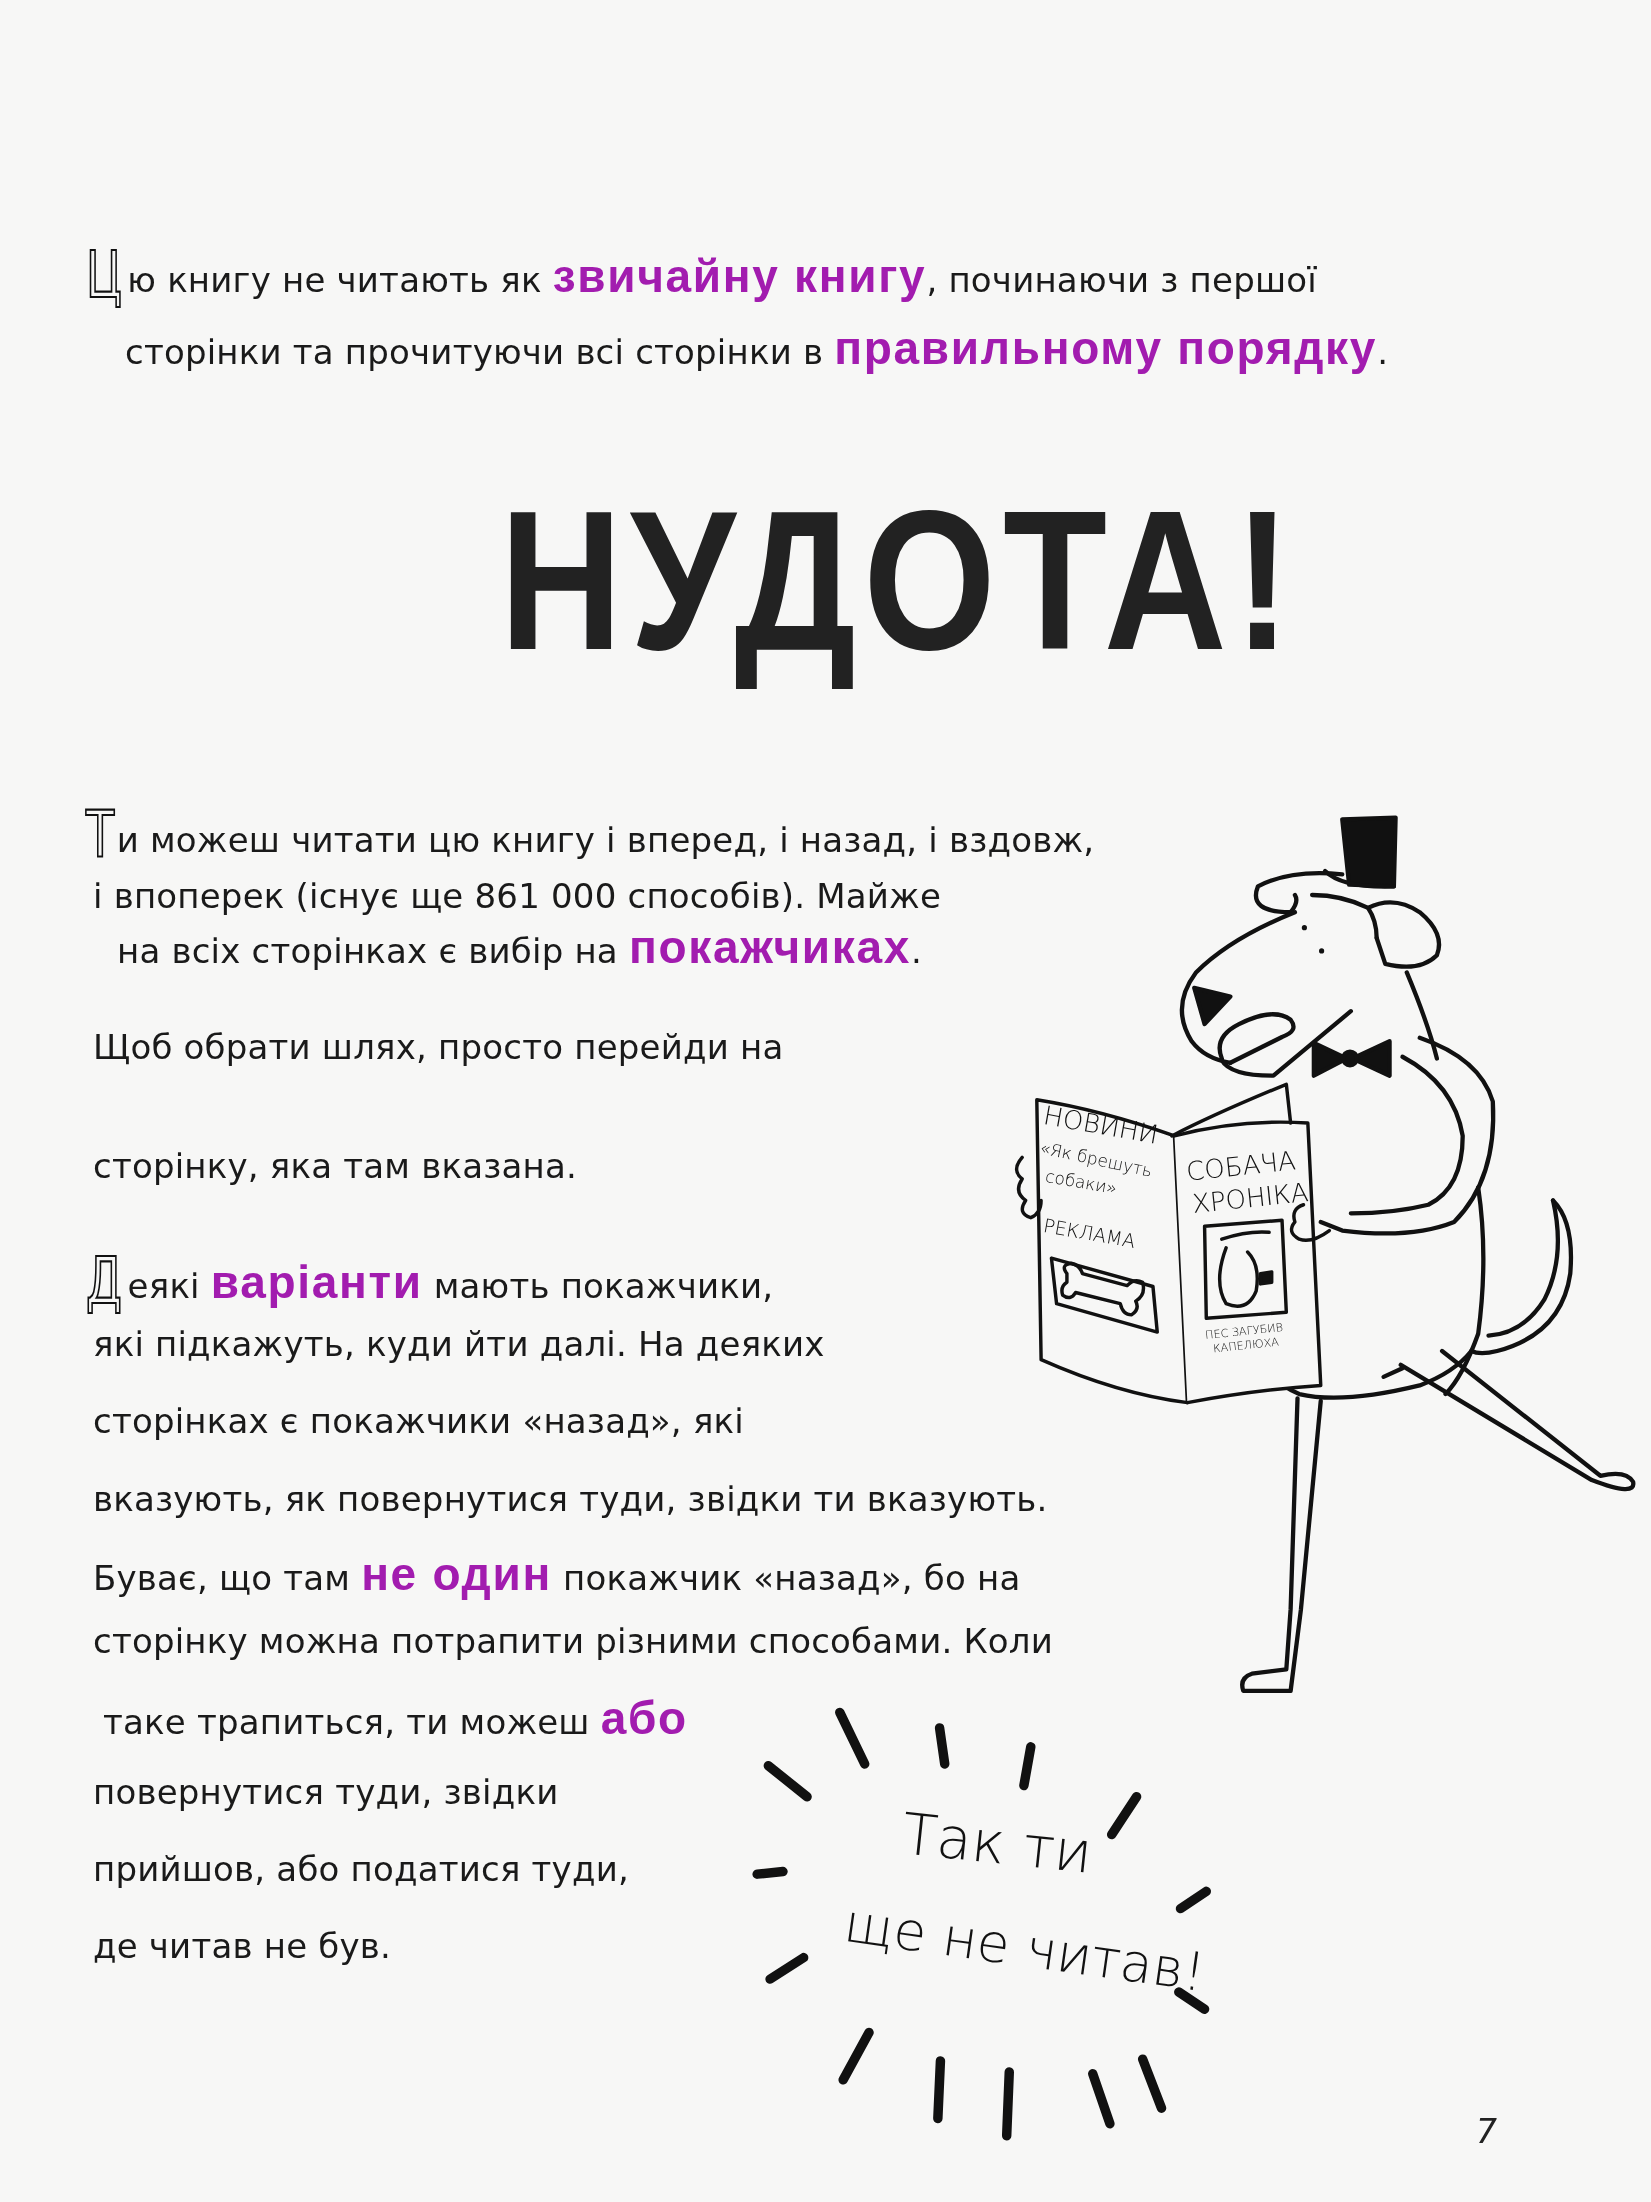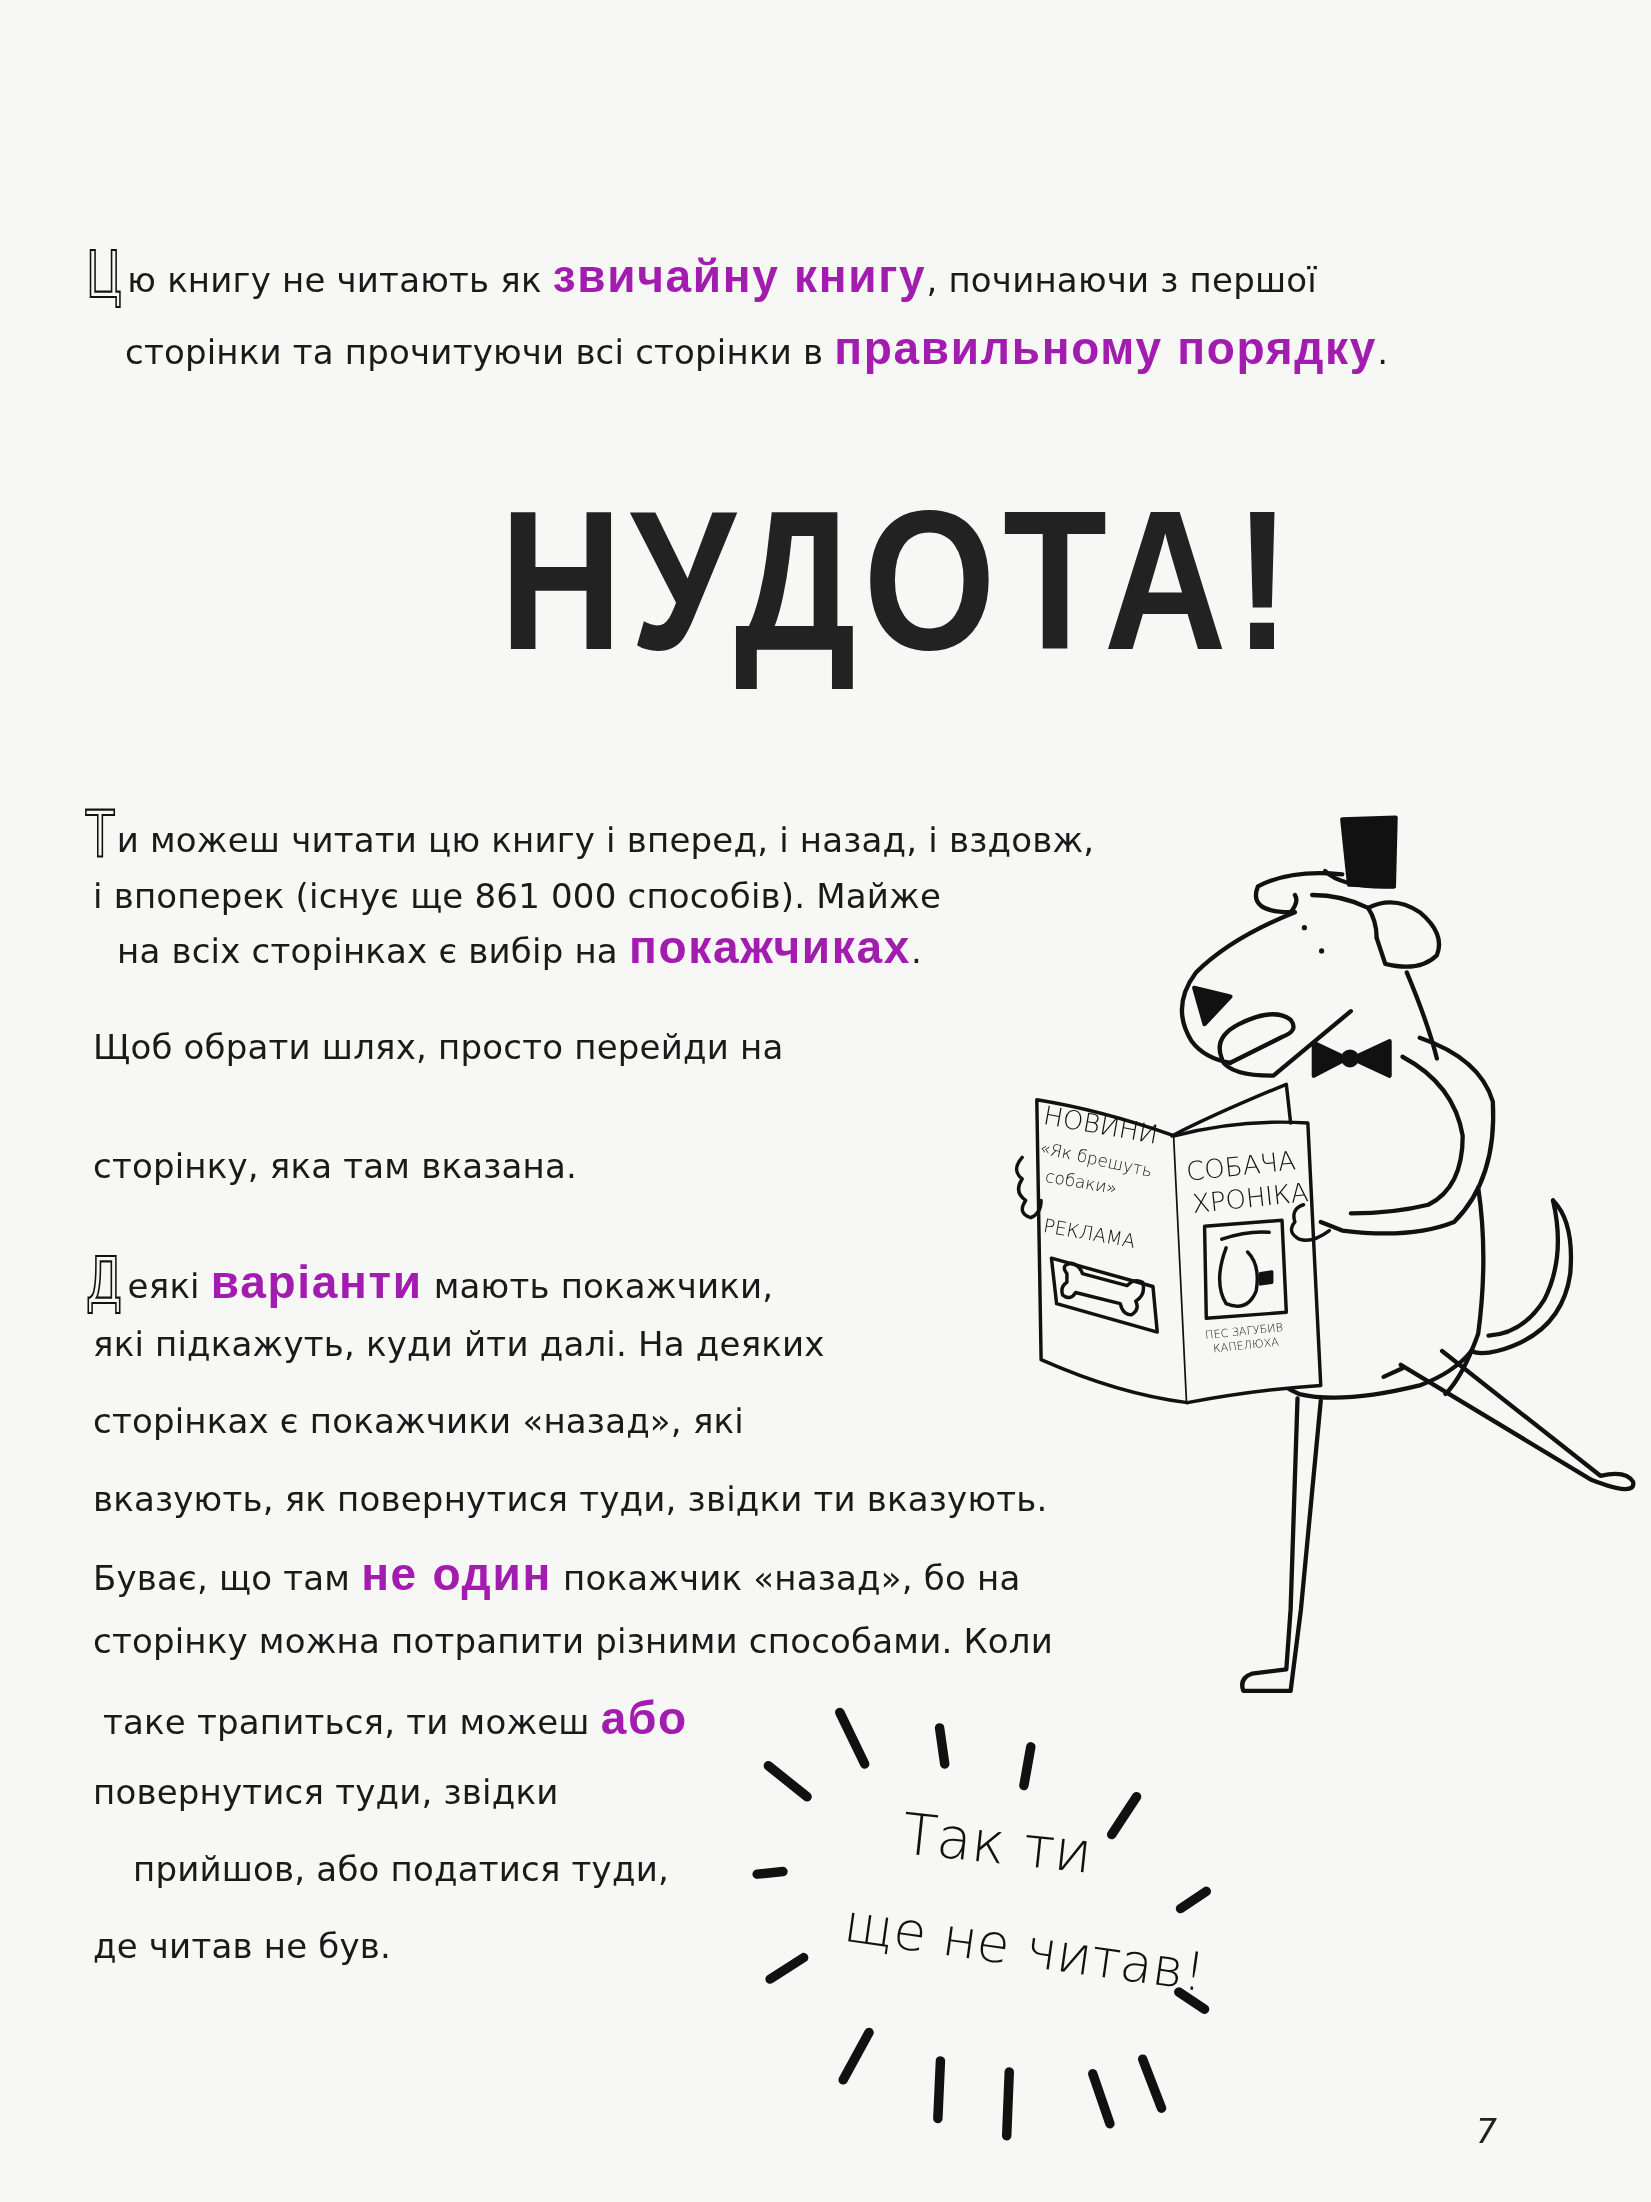--- a/index.html
+++ b/index.html
@@ -52,21 +52,21 @@
 <div class="line" style="left:93px; top:1404px;">сторінках є покажчики «назад», які</div>
 <div class="line" style="left:93px; top:1482px;">вказують, як повернутися туди, звідки ти вказують.</div>
 <div class="line" style="left:93px; top:1551px;">
   <span>Буває, що там </span><span class="em">не один</span><span> покажчик «назад», бо на</span>
 </div>
 <div class="line" style="left:93px; top:1624px;">сторінку можна потрапити різними способами. Коли</div>
 <div class="line" style="left:103px; top:1695px;">
   <span>таке трапиться, ти можеш </span><span class="em">або</span>
 </div>
 <div class="line" style="left:93px; top:1775px;">повернутися туди, звідки</div>
-<div class="line" style="left:93px; top:1852px;margin-left:40px;">прийшов, або податися туди,</div>
+<div class="line" style="left:93px; top:1852px;">прийшов, або податися туди,</div>
 <div class="line" style="left:93px; top:1929px;">де читав не був.</div>
 
 <svg width="1652" height="2203" fill="none" stroke="#111" stroke-width="5" stroke-linecap="round" stroke-linejoin="round" viewBox="0 0 1920 2560">
 
   <g>
     <path d="M1560 952 L1622 950 L1620 1030 L1568 1028 Z" fill="#111"></path>
     <path d="M1540 1012 Q1560 1032 1620 1030"></path>
   </g>
 
   <path d="M1560 1016 Q1500 1010 1462 1030 Q1450 1060 1500 1060 Q1510 1048 1505 1040"></path>

